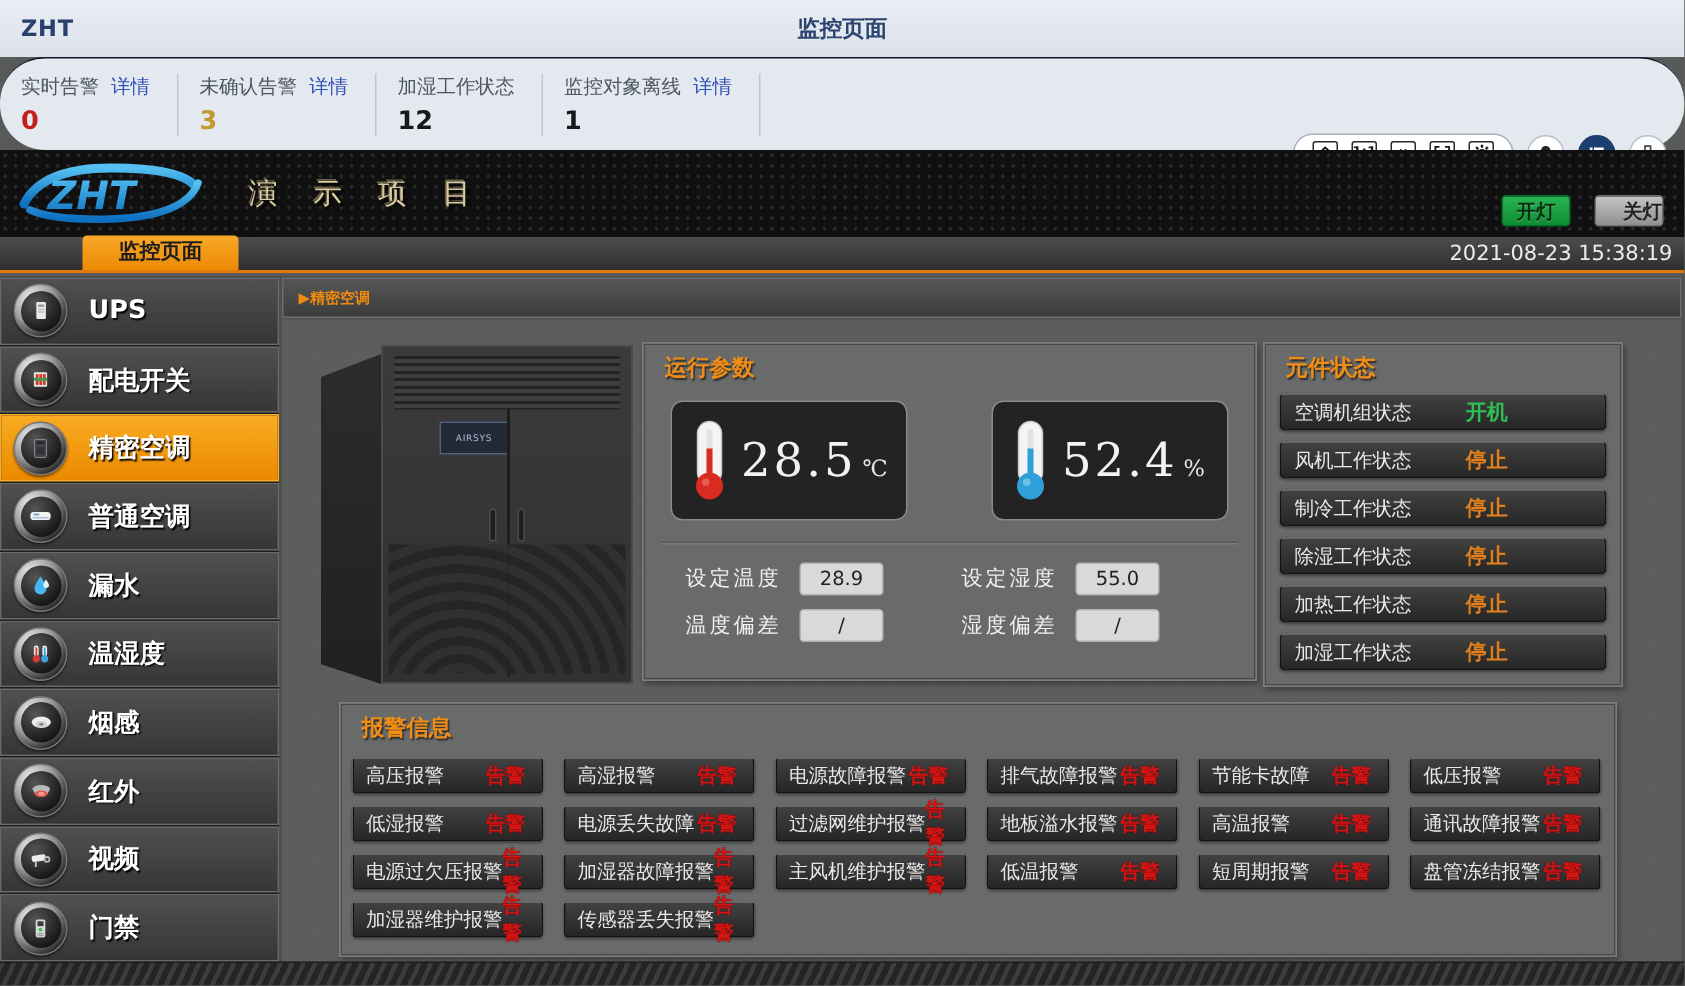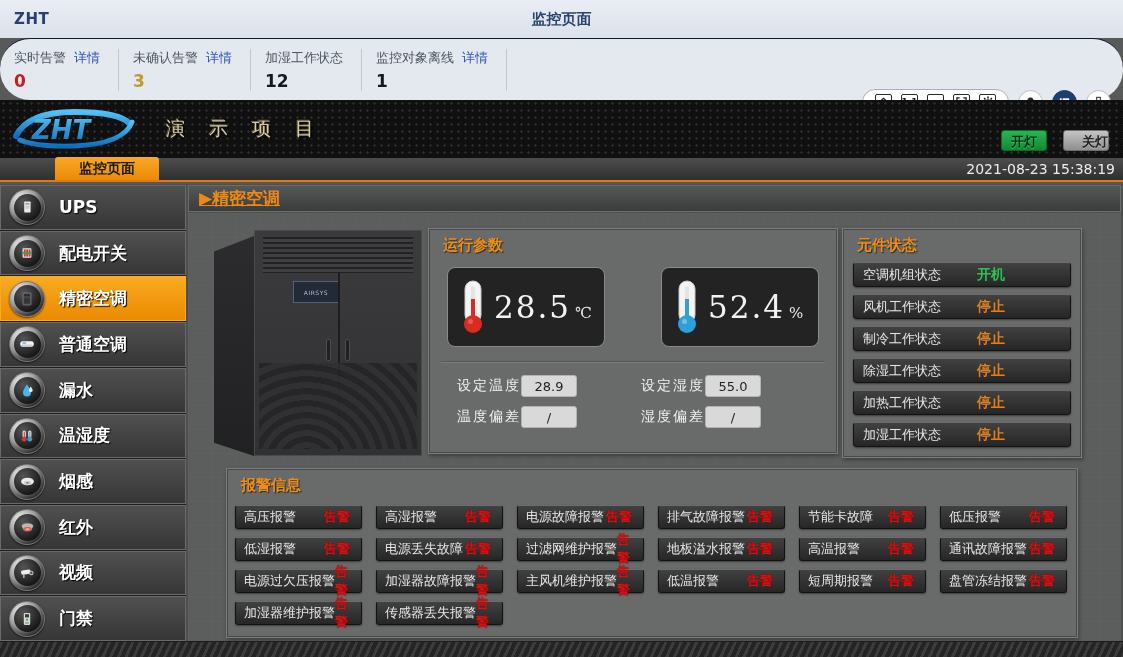--- a/index.html
+++ b/index.html
@@ -73,21 +73,21 @@
     background:radial-gradient(circle at 32% 28%,#f2f2f2,#9a9a9a 45%,#2a2a2a 78%);
     border:1px solid #777; display:flex; align-items:center; justify-content:center;
     box-shadow:0 1px 2px rgba(0,0,0,.6); }
   .ring-inner { width:27px; height:27px; border-radius:50%; background:radial-gradient(circle at 35% 30%,#555,#161616 75%);
     display:flex; align-items:center; justify-content:center; overflow:hidden; }
 
   
   .main-header { position:absolute; left:188px; top:1px; right:2px; height:27px;
     background:linear-gradient(#555757,#3b3d3d); border:1px solid #6b6d6d;
     display:flex; align-items:center; padding-left:10px; }
-  .main-header-title { color:#ef8a11; font-size:17px; font-weight:bold;text-decoration:underline; }
+  .main-header-title { color:#ef8a11; font-size:10px; font-weight:bold; }
   .main-bg { position:absolute; left:188px; top:29px; right:2px; bottom:16px; background-color:#5c5e5d;
     background-image:linear-gradient(#63656466 1px,transparent 1px),linear-gradient(90deg,#63656466 1px,transparent 1px);
     background-size:24px 24px; }
 
   
   .ac { position:absolute; left:214px; top:46px; width:216px; height:246px; }
   .ac-side { position:absolute; left:0; top:6px; width:40px; height:220px; background:linear-gradient(#2c2c2e,#212123);
     clip-path:polygon(100% 0,100% 100%,0 94%,0 7%); }
   .ac-front { position:absolute; left:40px; top:0; width:168px; height:226px;
     background:linear-gradient(#3b3b3d,#313133); border:1px solid #4a4a4c; }
@@ -114,21 +114,21 @@
 
   .cards-row { display:flex; justify-content:space-between; padding:12px 18px 0 18px; }
   .thermo-card { width:158px; height:80px; background:#232323; border:1px solid #8a8a8a; border-radius:8px;
     display:flex; align-items:center; padding-left:12px; gap:8px; }
   .thermo-svg { flex:0 0 26px; }
   .big-val { color:#f2f2f2; font-size:31px; font-family:"DejaVu Serif","Liberation Serif",serif;
     letter-spacing:2px; }
   .big-unit { color:#e8e8e8; font-size:15px; font-family:"DejaVu Serif","Liberation Serif",serif; margin-left:4px; }
   .run-divider { margin:14px 12px 0 12px; border-top:1px solid #555757; border-bottom:1px solid #7b7d7c; }
   .settings-grid { display:grid; grid-template-columns:1fr 1fr; row-gap:9px; padding:12px 12px 0 28px; }
-  .setting { display:flex; align-items:center; }
+  .setting { display:flex; align-items:center; gap:12px; }
   .setting-label { color:#f0f0f0; font-size:14px; letter-spacing:2px; }
   .setting-box { width:56px; height:22px; background:#d9d9d9; border:1px solid #b3b3b3; border-radius:3px;
     color:#222; font-size:13px; text-align:center; line-height:21px; cursor:pointer; }
 
   .rowbtn { height:25px; margin:7px 10px 0 10px; background:linear-gradient(#414141,#262626);
     border:1px solid #121212; border-top-color:#6d6d6d; border-radius:4px; position:relative;
     display:flex; align-items:center; box-shadow:0 1px 2px rgba(0,0,0,.45); }
   .rowbtn .lbl { color:#e8e8e8; font-size:13px; padding-left:9px; }
   .comp-val { position:absolute; left:57%; font-size:14px; font-weight:bold; }
   .val-on { color:#2fbf55; } .val-stop { color:#e0801c; }

